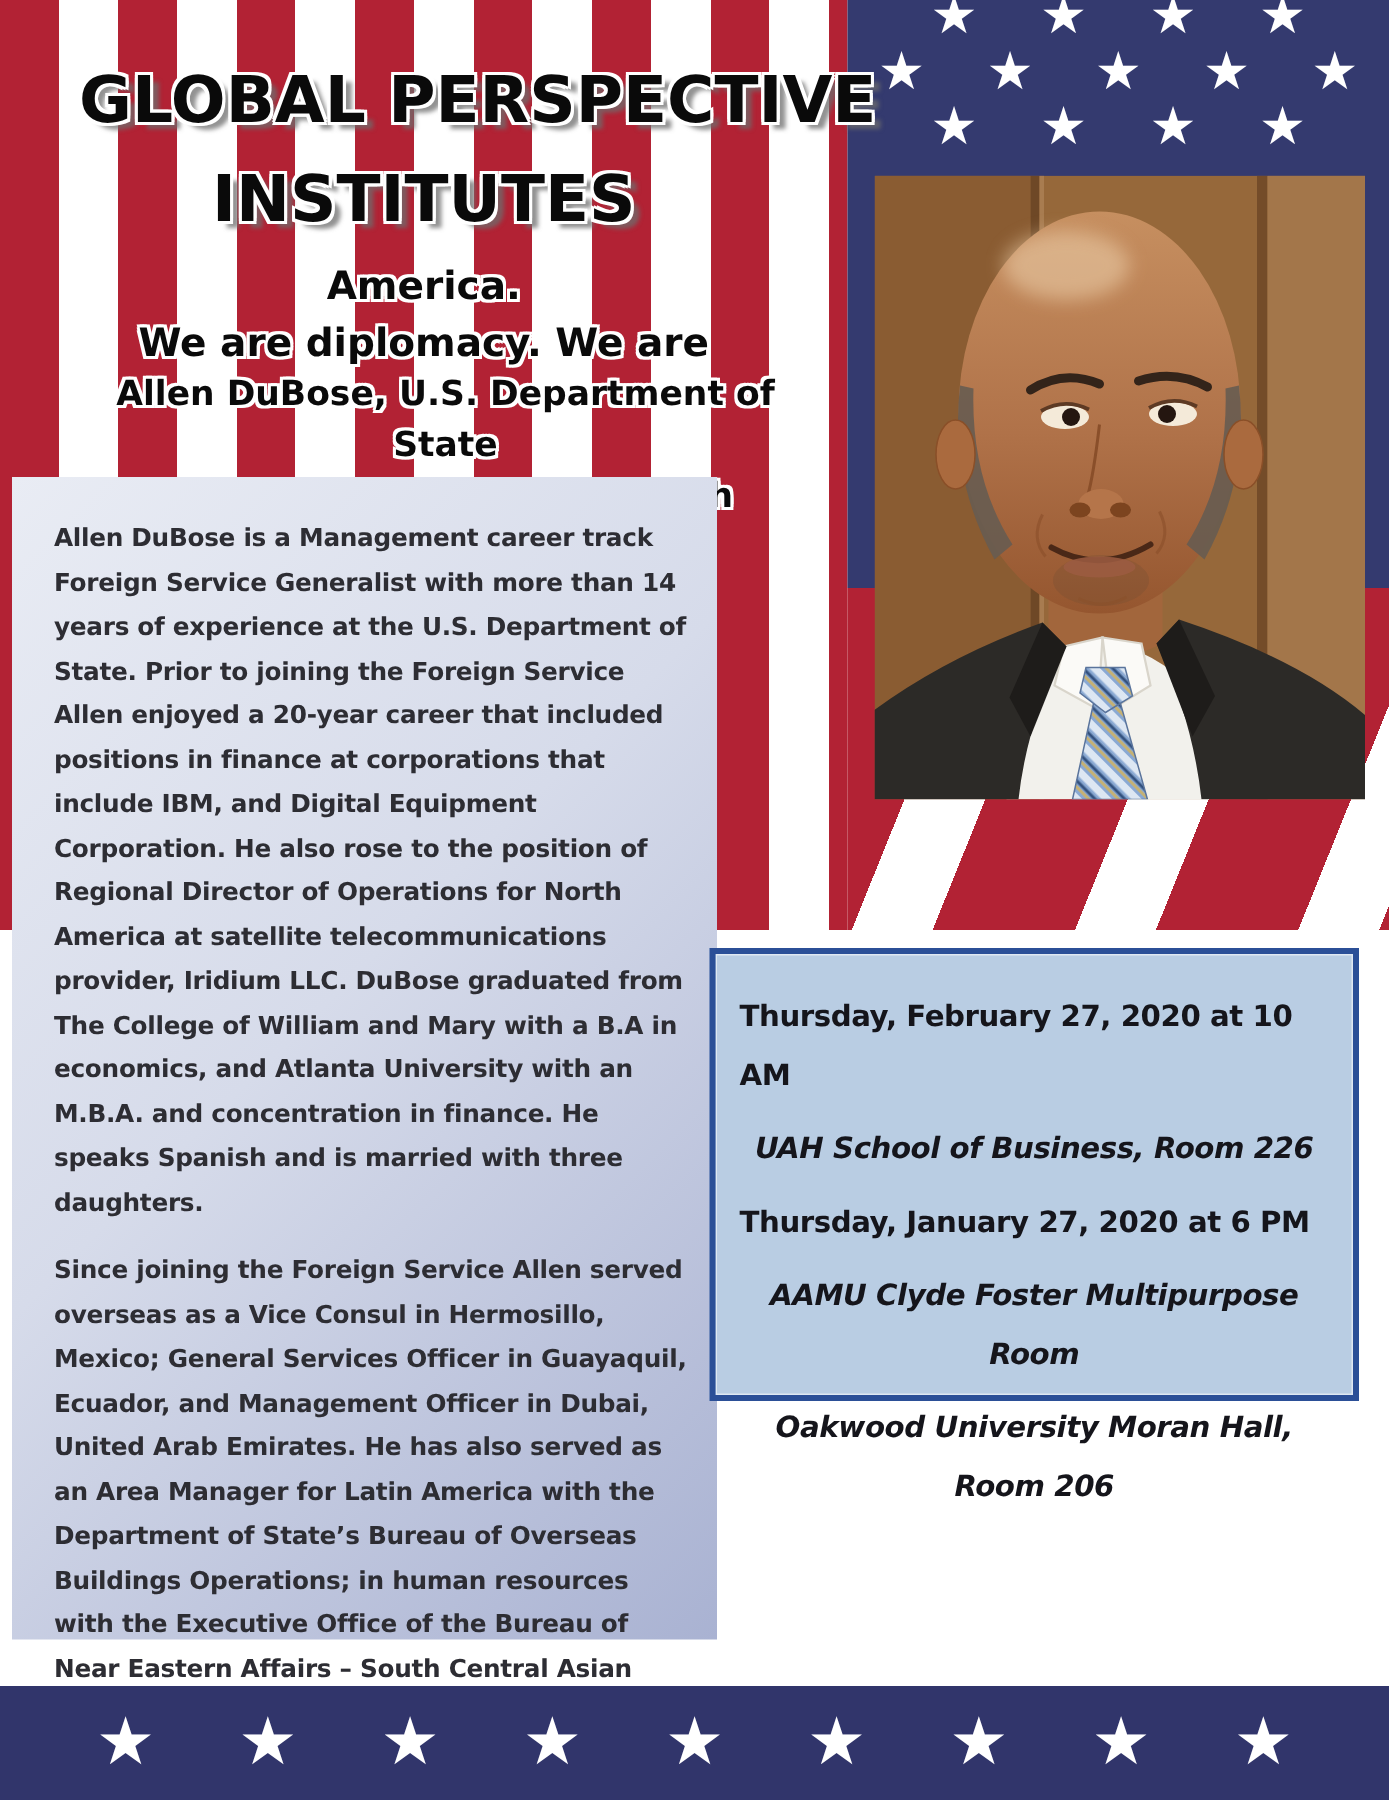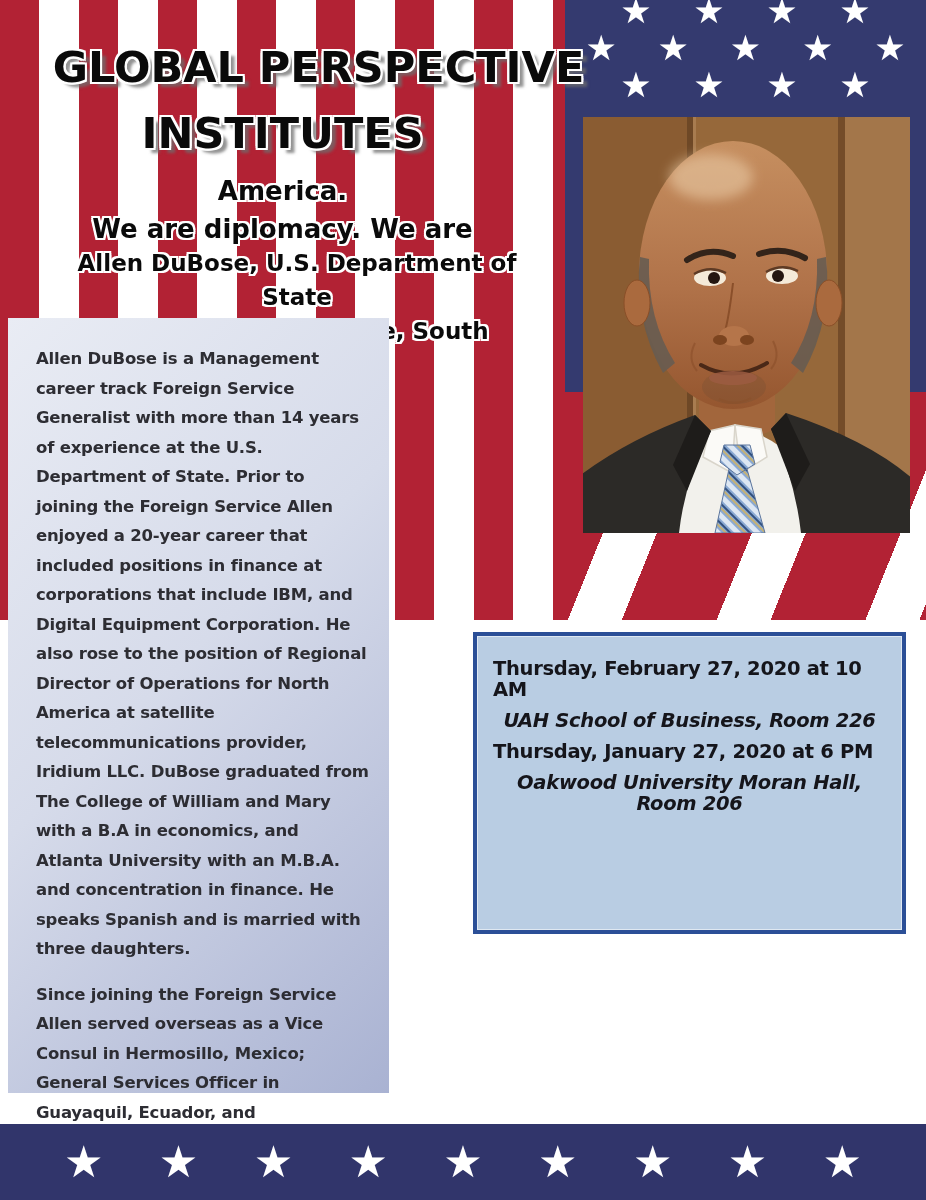--- a/index.html
+++ b/index.html
@@ -77,37 +77,37 @@
   .speaker{
     position:absolute;left:62px;top:246px;width:470px;text-align:center;
     font-weight:bold;font-size:23px;line-height:34px;
     text-shadow:
       -2px -2px 0 #fff, 2px -2px 0 #fff, -2px 2px 0 #fff, 2px 2px 0 #fff,
       0 -2px 0 #fff, 0 2px 0 #fff, -2px 0 0 #fff, 2px 0 0 #fff;
   }
 
   
   .bio-box{
-    position:absolute;left:8px;top:318px;width:381px;height:775px;
+    position:absolute;left:8px;top:318px;width:470px;height:775px;
     background:linear-gradient(135deg,var(--bio-grad-start) 0%,var(--bio-grad-mid) 45%,var(--bio-grad-end) 100%);
     padding:26px 20px 0 28px;
     color:var(--bio-text);
     font-weight:bold;font-size:16.5px;line-height:29.5px;letter-spacing:-0.2px;
   }
   .bio-box p{margin-bottom:16px;}
 
   
   .event-box{
     position:absolute;left:473px;top:632px;width:433px;height:302px;
     background:var(--event-bg);
     border:4px solid var(--event-border);
     box-shadow:inset 0 0 0 1px rgba(255,255,255,.55);
     padding:14px 16px;
     color:var(--event-text);
-    font-weight:bold;font-size:19.5px;line-height:21px;letter-spacing:-0.3px;
+    font-weight:bold;font-size:19.5px;line-height:39px;letter-spacing:-0.3px;
   }
   .event-date{margin:8px 0 10px 0;font-style:normal;}
   .event-venue{margin:0 0 10px 0;font-style:italic;text-align:center;}
 
   
   .footer{
     position:absolute;left:0;top:1124px;width:926px;height:76px;
     background:var(--footer-navy);
     display:flex;align-items:center;justify-content:space-between;
     padding:0 64px;
@@ -235,20 +235,21 @@
 
   <div class="bio-box">
     <p>Allen DuBose is a Management career track Foreign Service Generalist with more than 14 years of experience at the U.S. Department of State. Prior to joining the Foreign Service Allen enjoyed a 20-year career that included positions in finance at corporations that include IBM, and Digital Equipment Corporation. He also rose to the position of Regional Director of Operations for North America at satellite telecommunications provider, Iridium LLC. DuBose graduated from The College of William and Mary with a B.A in economics, and Atlanta University with an M.B.A. and concentration in finance. He speaks Spanish and is married with three daughters.</p>
     <p>Since joining the Foreign Service Allen served overseas as a Vice Consul in Hermosillo, Mexico; General Services Officer in Guayaquil, Ecuador, and Management Officer in Dubai, United Arab Emirates. He has also served as an Area Manager for Latin America with the Department of State’s Bureau of Overseas Buildings Operations; in human resources with the Executive Office of the Bureau of Near Eastern Affairs – South Central Asian Affairs; and as a Post Management Officer with the Executive Office of the Bureau of European and Eurasian Affairs – International Organizations Affairs.</p>
   </div>
 
   <div class="event-box">
     <p class="event-date">Thursday, February 27, 2020 at 10 AM</p>
     <p class="event-venue">UAH School of Business, Room 226</p>
     <p class="event-date">Thursday, January 27, 2020 at 6 PM</p>
+    <p class="event-venue">AAMU Clyde Foster Multipurpose Room</p>
     <p class="event-venue">Oakwood University Moran Hall, Room 206</p>
   </div>
 
   <div class="footer">
     <span class="star">★</span>
     <span class="star">★</span>
     <span class="star">★</span>
     <span class="star">★</span>
     <span class="star">★</span>
     <span class="star">★</span>

